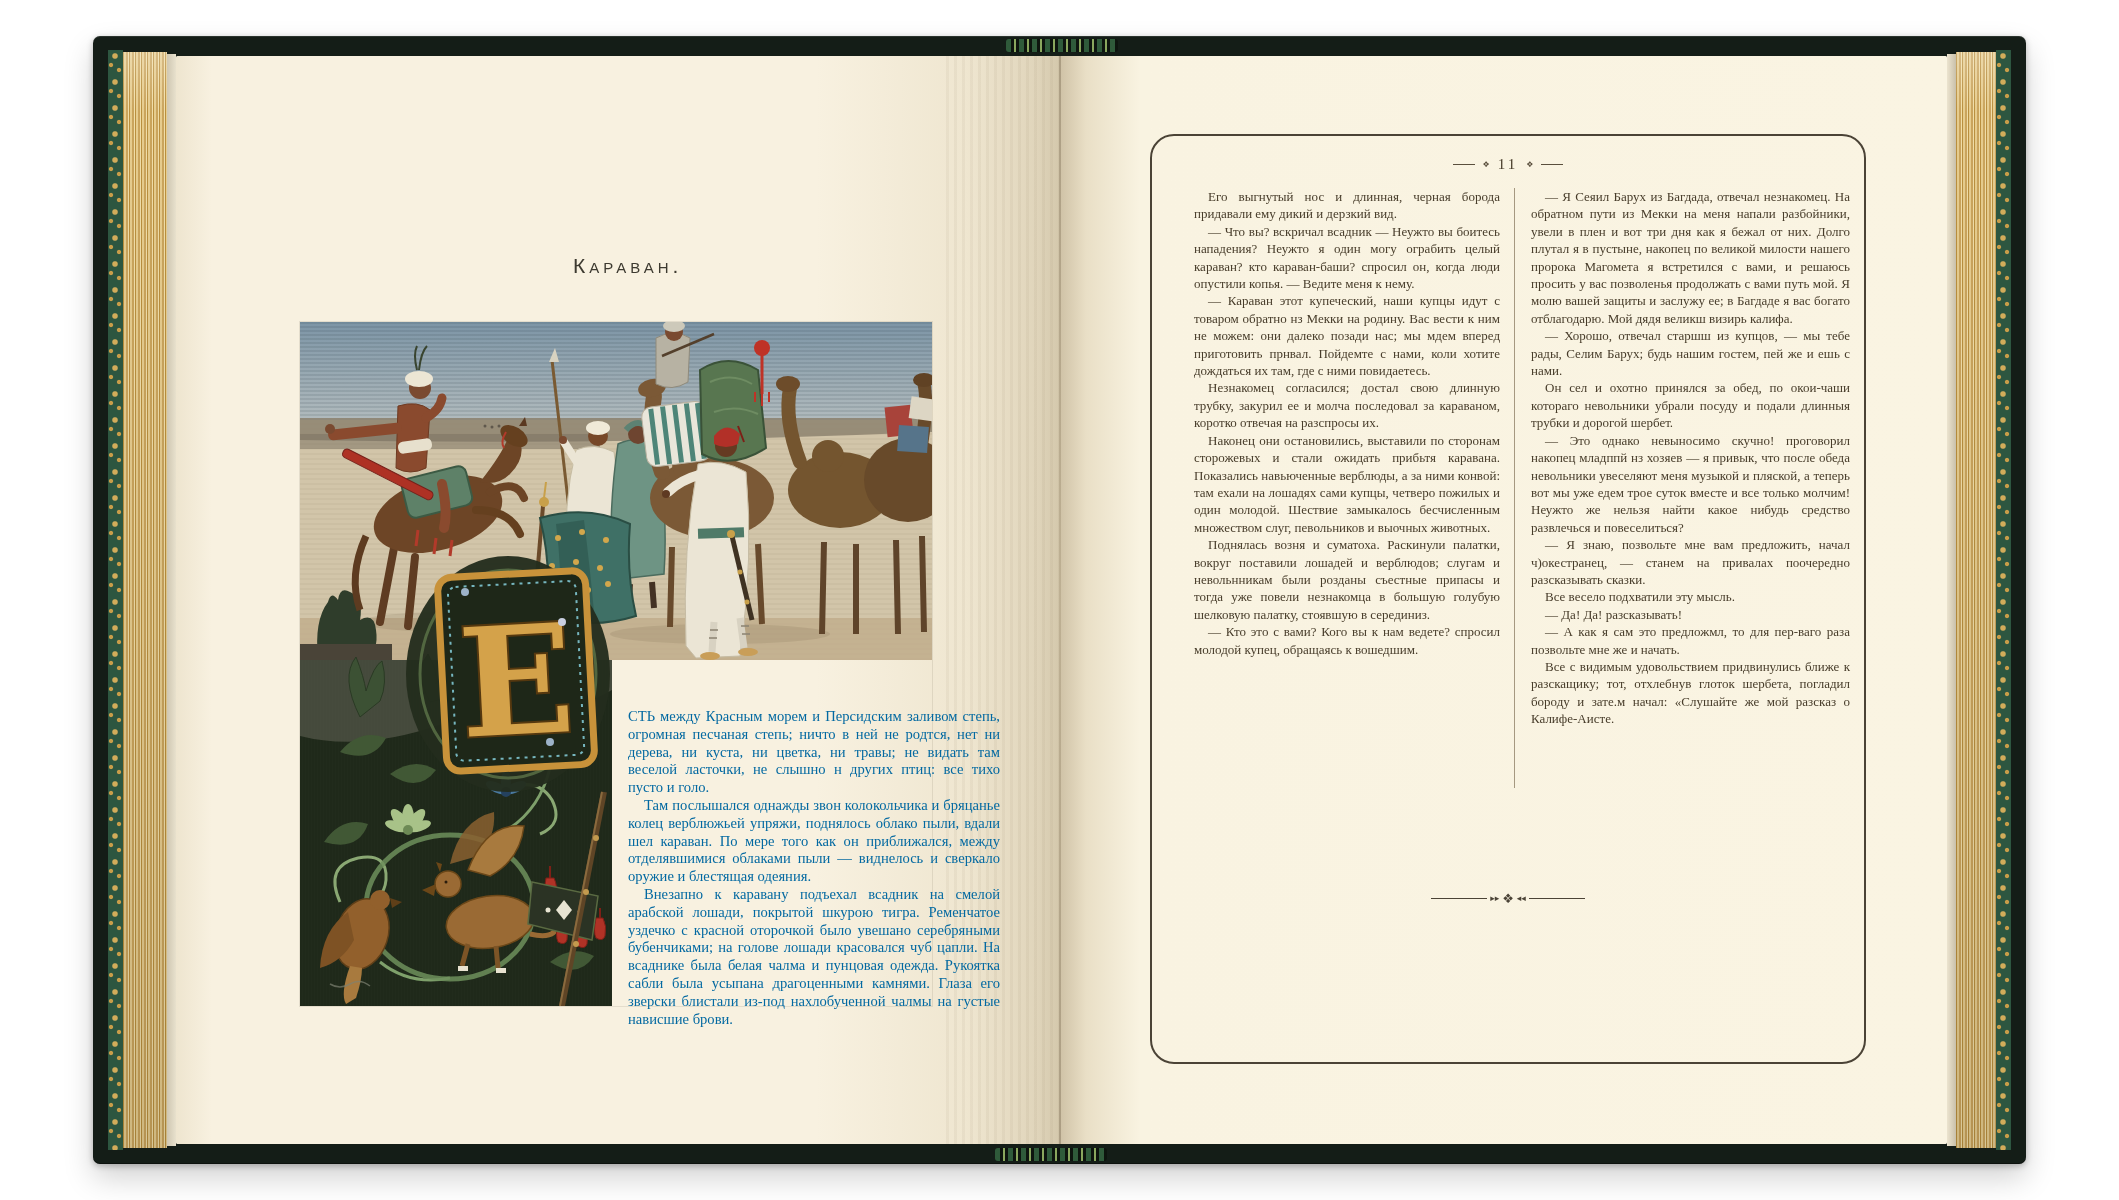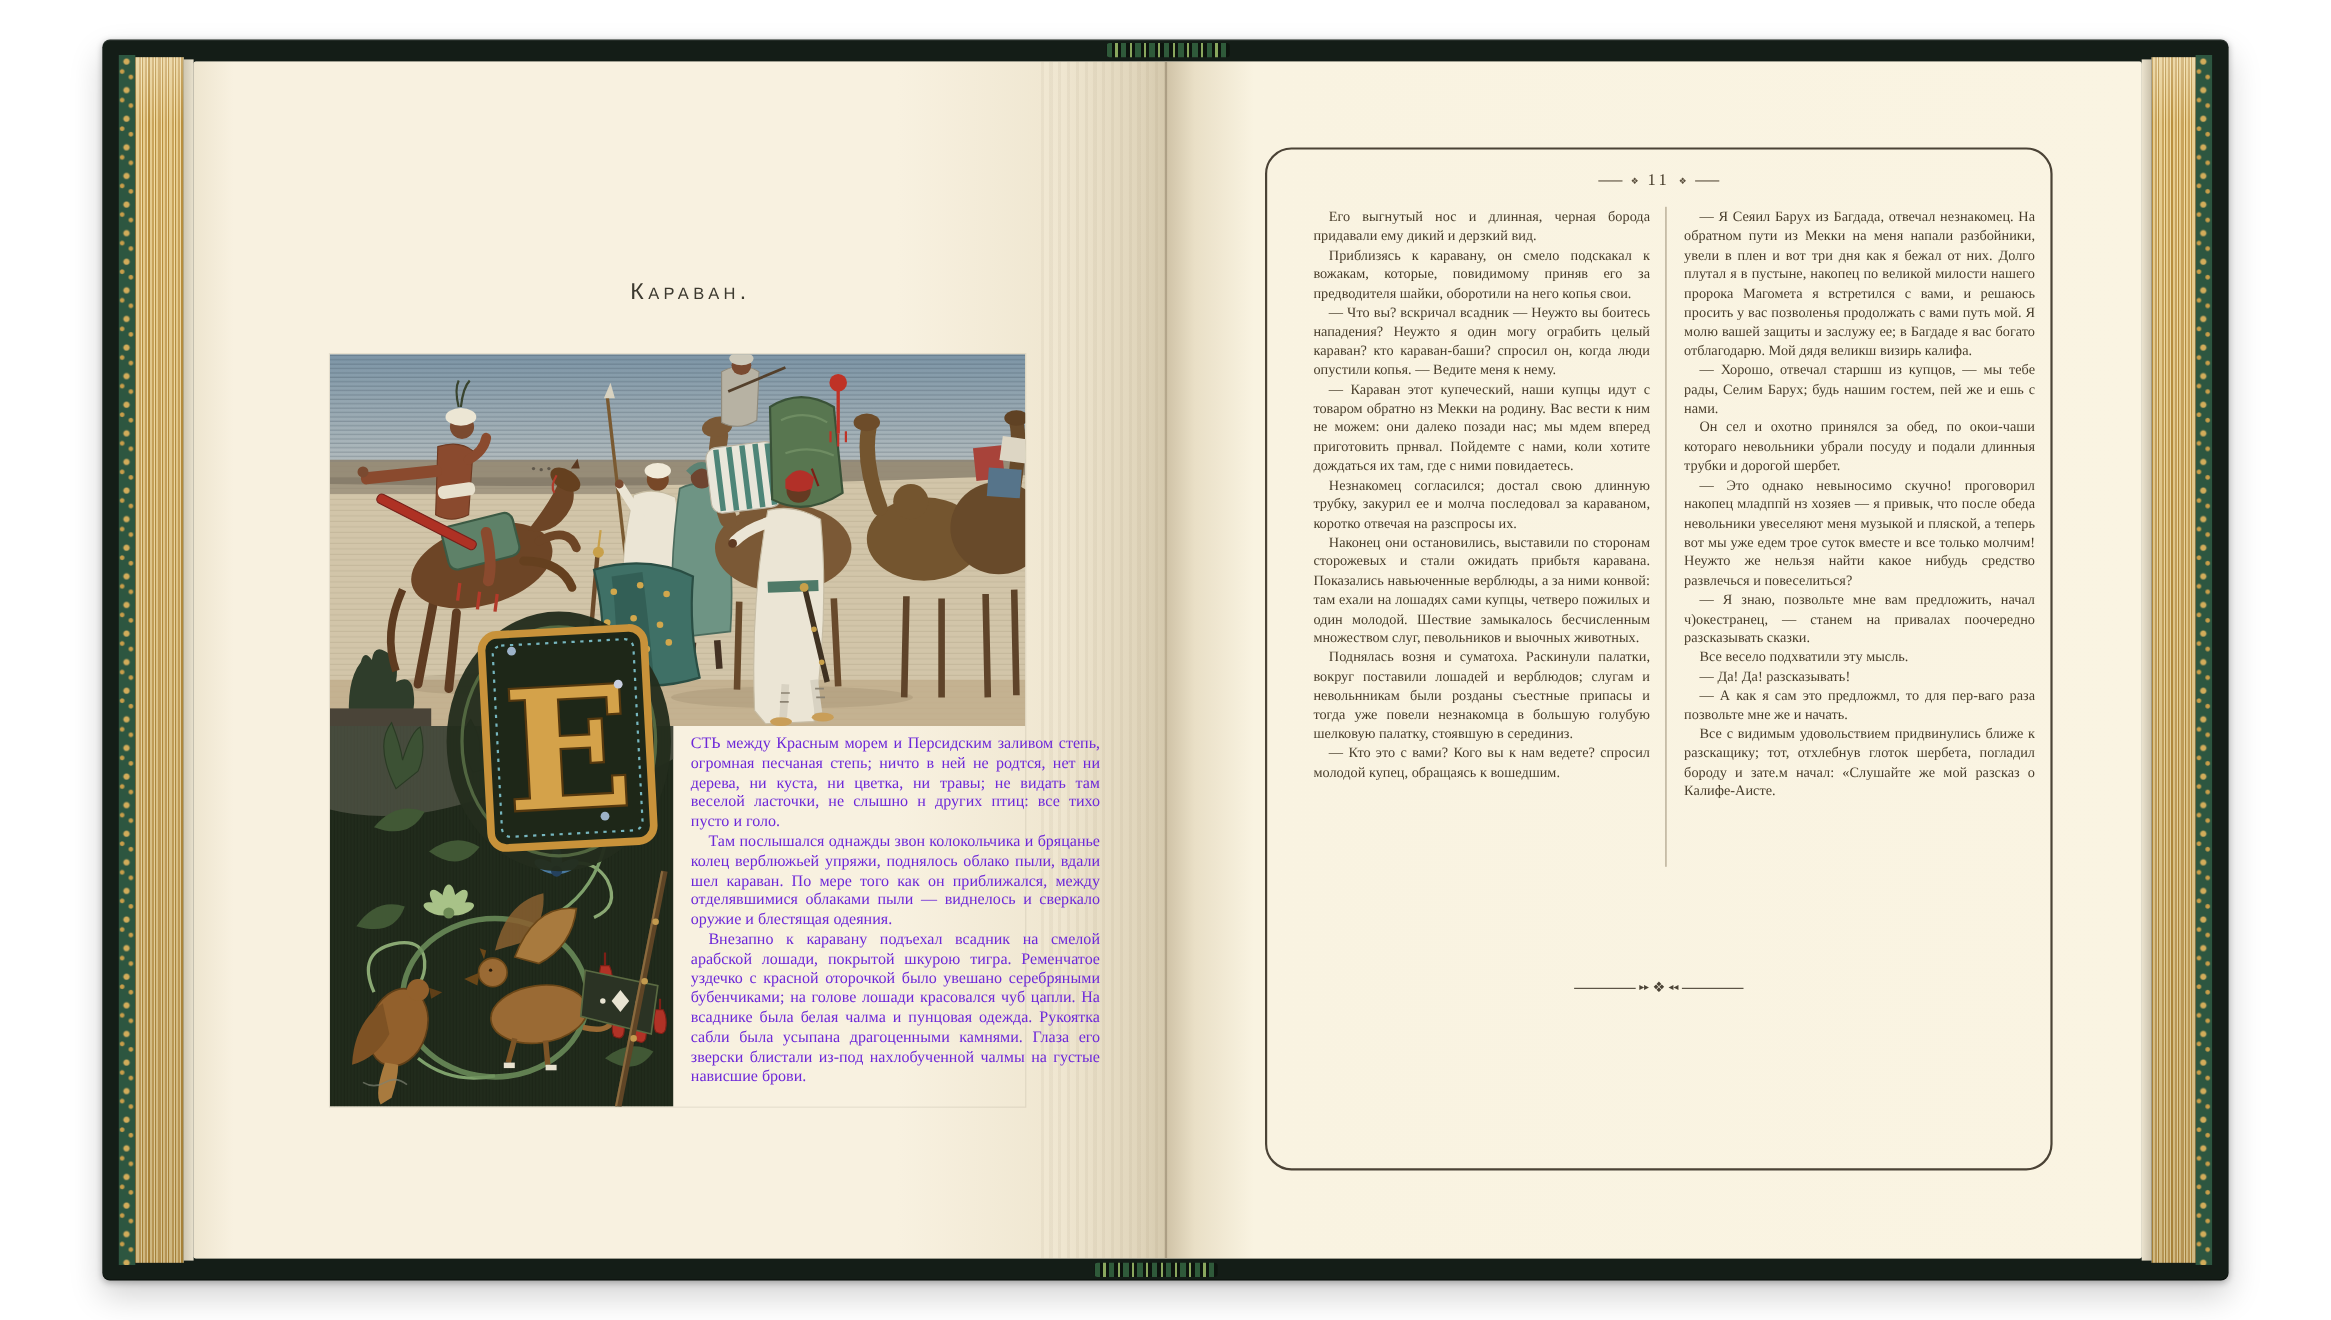--- a/index.html
+++ b/index.html
@@ -80,22 +80,22 @@
   }
 
   
   .lp-title{
     position:absolute;left:397px;top:198px;
     font-family:Liberation Sans, sans-serif;
     font-variant:small-caps;font-size:21px;letter-spacing:4px;color:#3d3a30;
   }
   .illus{position:absolute;left:124px;top:266px;width:632px;height:684px;outline:1px solid rgba(60,50,30,.10);}
   .lp-text{
-    position:absolute;left:452px;top:612px;width:372px;
-    font-size:14.6px;line-height:17.8px;color:#6d28d9;text-align:justify;
+    position:absolute;left:452px;top:652px;width:372px;
+    font-size:14.6px;line-height:17.8px;color:#0369a1;text-align:justify;
   }
   .lp-text p{margin:0;text-indent:16px;}
   .lp-text p:first-child{text-indent:0;}
 
   
   .frame{
     position:absolute;left:974px;top:78px;width:712px;height:926px;
     border:2px solid #4b4336;border-radius:24px;
   }
   .r-header{
@@ -391,21 +391,20 @@
           <div class="orn-rule"></div>
           <span class="orn-glyph">❖</span>
           <span class="num">11</span>
           <span class="orn-glyph">❖</span>
           <div class="orn-rule"></div>
         </div>
 
         <div class="cols">
           <div class="col-a">
               <p>Его выгнутый нос и длинная, черная борода придавали ему дикий и дерзкий вид.</p>
-              <p>Приблизясь к каравану, он смело подскакал к вожакам, которые, повидимому приняв его за предводителя шайки, оборотили на него копья свои.</p>
               <p>— Что вы? вскричал всадник — Неужто вы боитесь нападения? Неужто я один могу ограбить целый караван? кто караван-баши? спросил он, когда люди опустили копья. — Ведите меня к нему.</p>
               <p>— Караван этот купеческий, наши купцы идут с товаром обратно нз Мекки на родину. Вас вести к ним не можем: они далеко позади нас; мы мдем вперед приготовить прнвал. Пойдемте с нами, коли хотите дождаться их там, где с ними повидаетесь.</p>
               <p>Незнакомец согласился; достал свою длинную трубку, закурил ее и молча последовал за караваном, коротко отвечая на разспросы их.</p>
               <p>Наконец они остановились, выставили по сторонам сторожевых и стали ожидать прибьтя каравана. Показались навьюченные верблюды, а за ними конвой: там ехали на лошадях сами купцы, четверо пожилых и один молодой. Шествие замыкалось бесчисленным множеством слуг, певольников и выочных животных.</p>
               <p>Поднялась возня и суматоха. Раскинули палатки, вокруг поставили лошадей и верблюдов; слугам и невольнникам были розданы съестные припасы и тогда уже повели незнакомца в большую голубую шелковую палатку, стоявшую в серединиз.</p>
               <p>— Кто это с вами? Кого вы к нам ведете? спросил молодой купец, обращаясь к вошедшим.</p>
             </div>
           <div class="col-rule"></div>
           <div class="col-b">
               <p>— Я Сеяил Барух из Багдада, отвечал незнакомец. На обратном пути из Мекки на меня напали разбойники, увели в плен и вот три дня как я бежал от них. Долго плутал я в пустыне, накопец по великой милости нашего пророка Магомета я встретился с вами, и решаюсь просить у вас позволенья продолжать с вами путь мой. Я молю вашей защиты и заслужу ее; в Багдаде я вас богато отблагодарю. Мой дядя великш визирь калифа.</p>

